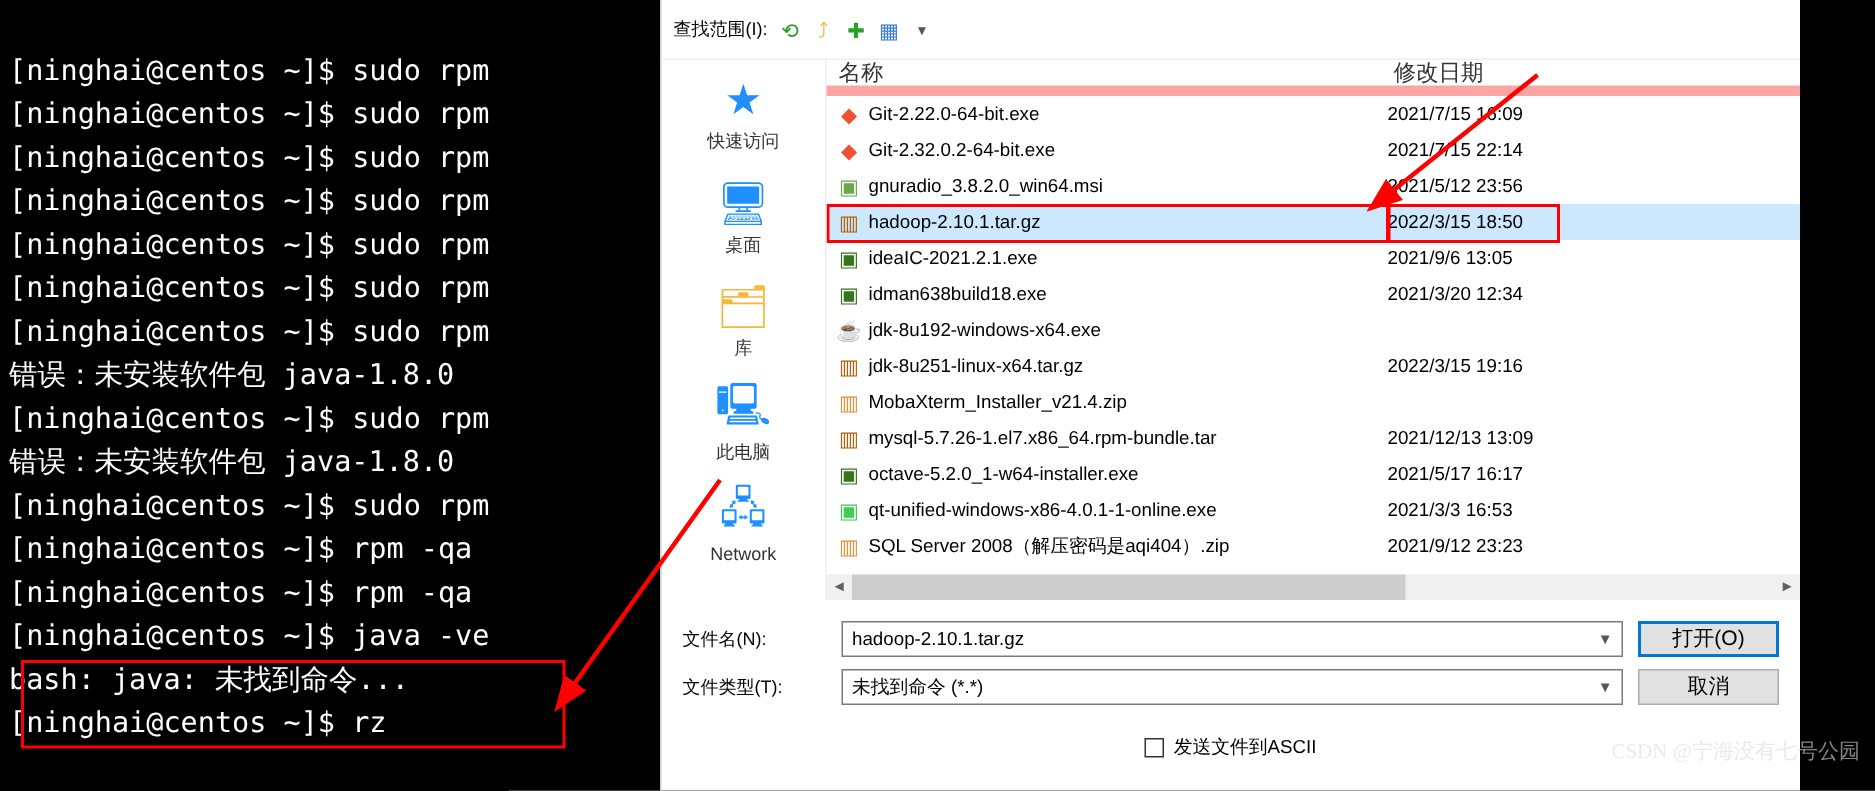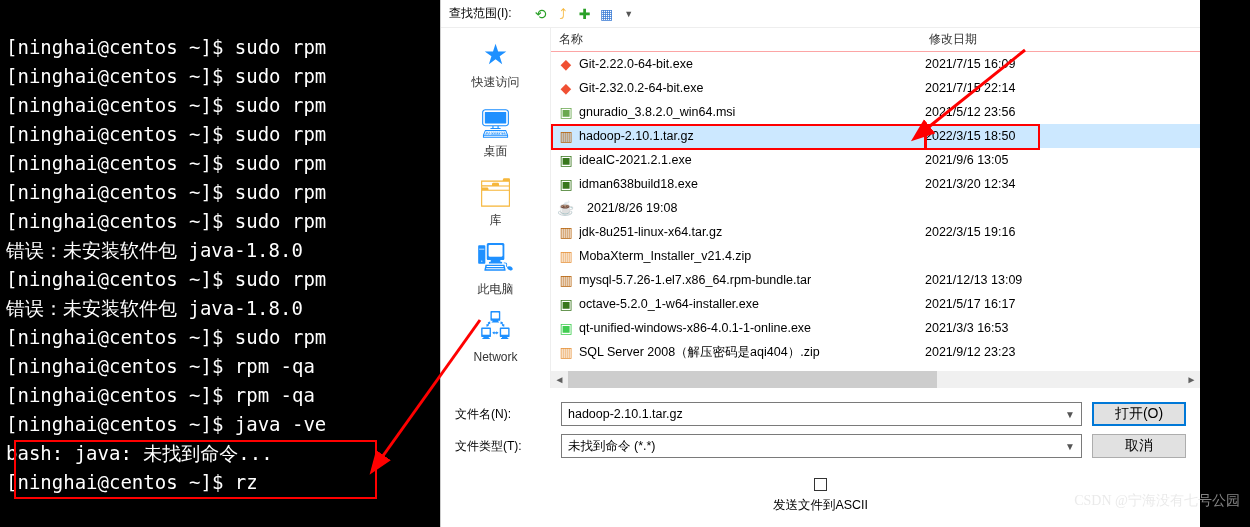--- a/index.html
+++ b/index.html
@@ -40,24 +40,24 @@
     top: 0;
     left: 440px;
     width: 760px;
     height: 527px;
     background: #fff;
     font-size: 12px;
     color: #000;
     border-left: 1px solid #ccc;
   }
   .dlg-top {
-    height: 28px;
-    display: flex;
-    align-items: center;
-    gap: 20px;
+    height: 40px;
+    display: flex;
+    align-items: center;
+    gap: 6px;
     padding: 2px 8px;
     border-bottom: 1px solid #eee;
   }
   .lbl { white-space: nowrap; }
   .folder-combo {
     flex: 1;
     height: 22px;
     border: 1px solid #7a7a7a;
     border-radius: 2px;
     display: flex;
@@ -104,22 +104,22 @@
   .filelist {
     flex: 1;
     display: flex;
     flex-direction: column;
     position: relative;
   }
   .fl-head {
     display: flex;
     height: 24px;
     align-items: center;
-    border-bottom: 1px solid #fca5a5;
-    font-size: 12px;
+    border-bottom: 7px solid #fca5a5;
+    font-size: 15px;
     color: #333;
   }
   .col-name { width: 370px; padding-left: 8px; }
   .col-date { flex: 1; padding-left: 8px; }
   .fl-rows {
     flex: 1;
     overflow: hidden;
     position: relative;
   }
   .frow {
@@ -205,21 +205,20 @@
     font-size: 14px;
   }
   .btn.primary { border: 2px solid #0078d7; }
   .ascii-row {
     display: flex;
     justify-content: center;
     align-items: center;
     gap: 6px;
     margin-top: 16px;
     font-size: 12.5px;
-    flex-direction: column;
   }
   .chk {
     width: 13px; height: 13px; border:1px solid #333; display:inline-block;
   }
   .arrow-svg {
     position: absolute;
     pointer-events: none;
     z-index: 20;
   }
   .watermark {
@@ -344,21 +343,21 @@
             <span class="fname">ideaIC-2021.2.1.exe</span>
             <span class="fdate">2021/9/6 13:05</span>
           </div>
           <div class="frow">
             <span class="ficon" style="color:#38761d">▣</span>
             <span class="fname">idman638build18.exe</span>
             <span class="fdate">2021/3/20 12:34</span>
           </div>
           <div class="frow">
             <span class="ficon" style="color:#5b9bd5">☕</span>
-            <span class="fdate">2021/8/26 19:08</span>
+            <span class="fname">jdk-8u192-windows-x64.exe</span>
           </div>
           <div class="frow">
             <span class="ficon" style="color:#b45f06">▥</span>
             <span class="fname">jdk-8u251-linux-x64.tar.gz</span>
             <span class="fdate">2022/3/15 19:16</span>
           </div>
           <div class="frow">
             <span class="ficon" style="color:#e69138">▥</span>
             <span class="fname">MobaXterm_Installer_v21.4.zip</span>
           </div>

